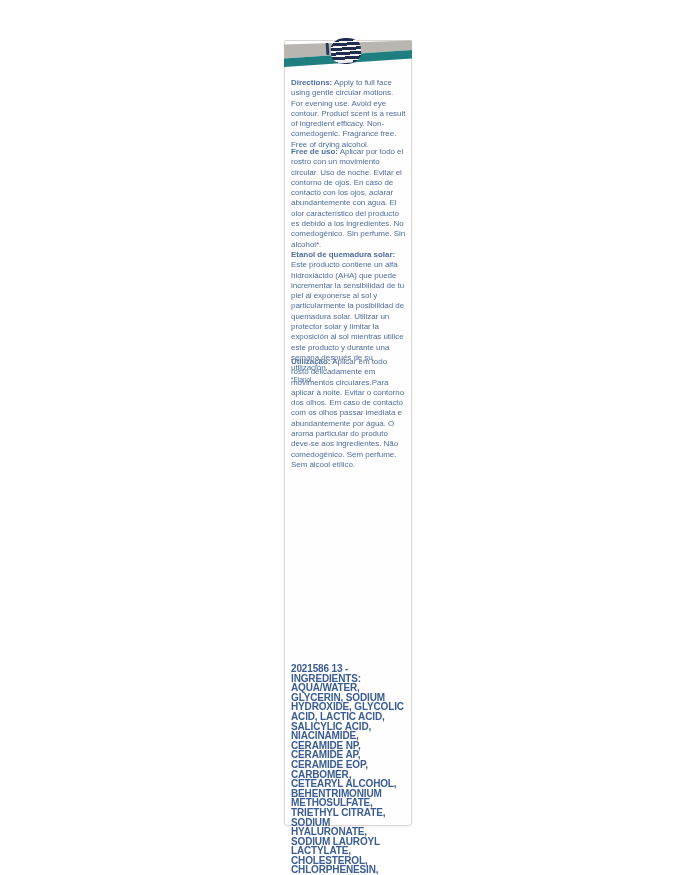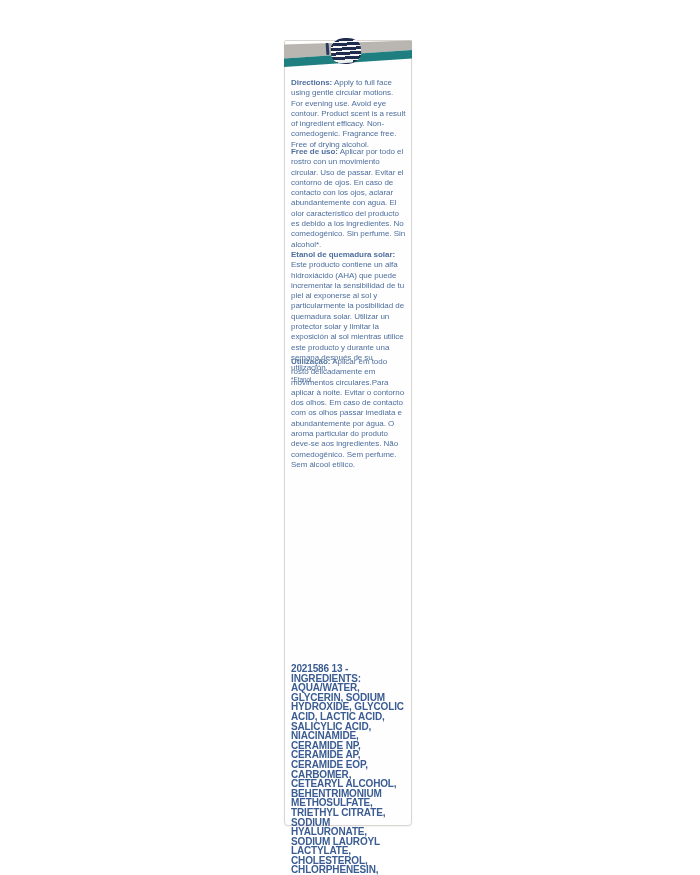--- a/index.html
+++ b/index.html
@@ -127,21 +127,21 @@
       <div class="logo-side-sliver"></div>
       <div class="logo-emblem"></div>
       <div class="logo-band-mark"></div>
     </div>
 
     <div class="text-block pos-directions">
       <p><span class="h">Directions:</span> <span>Apply to full face using gentle circular motions. For evening use. Avoid eye contour. Product scent is a result of ingredient efficacy. Non-comedogenic. Fragrance free. Free of drying alcohol.</span></p>
     </div>
 
     <div class="text-block pos-modo">
-      <p><span class="h">Free de uso:</span> <span>Aplicar por todo el rostro con un movimiento circular. Uso de passar. Evitar el contorno de ojos. En caso de contacto con los ojos, aclarar abundantemente con agua. El olor característico del producto es debido a los ingredientes. No comedogénico. Sin perfume. Sin alcohol*.</span></p>
+      <p><span class="h">Free de uso:</span> <span>Aplicar por todo el rostro con un movimiento circular. Uso de noche. Evitar el contorno de ojos. En caso de contacto con los ojos, aclarar abundantemente con agua. El olor característico del producto es debido a los ingredientes. No comedogénico. Sin perfume. Sin alcohol*.</span></p>
       <p><span class="h">Etanol de quemadura solar:</span> <span>Este producto contiene un alfa hidroxiácido (AHA) que puede incrementar la sensibilidad de tu piel al exponerse al sol y particularmente la posibilidad de quemadura solar. Utilizar un protector solar y limitar la exposición al sol mientras utilice este producto y durante una semana después de su utilización.</span></p>
       <p class="footnote">*Etanol.</p>
     </div>
 
     <div class="text-block pos-utilizacao">
       <p><span class="h">Utilização:</span> <span>Aplicar em todo rosto delicadamente em movimentos circulares.Para aplicar à noite. Evitar o contorno dos olhos. Em caso de contacto com os olhos passar imediata e abundantemente por água. O aroma particular do produto deve-se aos ingredientes. Não comedogênico. Sem perfume. Sem álcool etílico.</span></p>
     </div>
 
     <div class="ingredients-block pos-ingredients">
       <p><span class="h">2021586 13 - INGREDIENTS:</span> <span class="ing-body">AQUA/WATER, GLYCERIN, SODIUM HYDROXIDE, GLYCOLIC ACID, LACTIC ACID, SALICYLIC ACID, NIACINAMIDE, CERAMIDE NP, CERAMIDE AP, CERAMIDE EOP, CARBOMER, CETEARYL ALCOHOL, BEHENTRIMONIUM METHOSULFATE, TRIETHYL CITRATE, SODIUM HYALURONATE, SODIUM LAUROYL LACTYLATE, CHOLESTEROL, CHLORPHENESIN, DISODIUM EDTA, HYDROXYPROPYL GUAR, CAPRYLYL GLYCOL, XANTHAN GUM, PHYTOSPHINGOSINE, BENZOIC ACID. (CODE F.I.L. D271240/1)</span></p>

